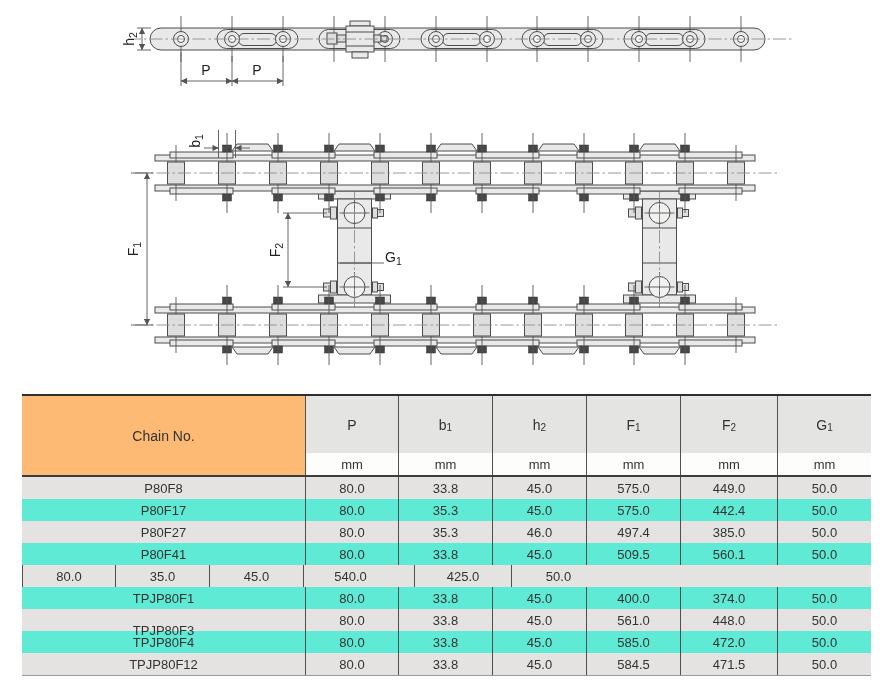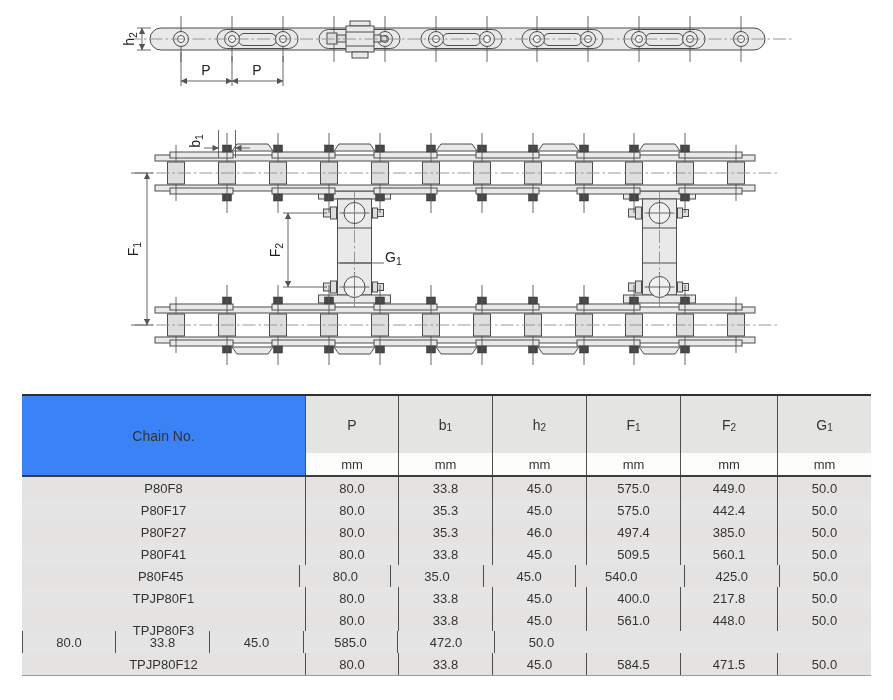--- a/index.html
+++ b/index.html
@@ -16,28 +16,28 @@
   .diml{stroke:#555;stroke-width:0.9;fill:none;}
   .nut{fill:#474747;stroke:#333;stroke-width:0.5;}
   .dim{font:14px "Liberation Sans",sans-serif;fill:#222;}
   .subt{font-size:10.5px;}
   
   .tbl{position:absolute;left:22px;top:394px;width:849px;
        border-top:2px solid #2f2f2f;border-bottom:1px solid #9a9a9a;}
   .hrow{display:flex;}
   .hcol{display:flex;flex-direction:column;box-sizing:border-box;}
   .bl{border-left:1px solid #4f4f4f;}
-  .hfull{height:79px;background:#3b82f6;display:flex;align-items:center;justify-content:center;font-size:14px;}
+  .hfull{height:79px;background:#fdba74;display:flex;align-items:center;justify-content:center;font-size:14px;}
   .hlab{height:57px;background:#e4e4e2;display:flex;align-items:center;justify-content:center;font-size:14px;}
   .hunit{height:22px;background:#fdfdfc;display:flex;align-items:center;justify-content:center;font-size:13px;}
   .hsub{font-size:10px;margin-top:6px;}
   .hsep{height:2px;background:#3d3d3d;}
   .drow{display:flex;height:22px;}
   .odd{background:#e4e3e1;}
-  .even{background:#e5e5e5;}
+  .even{background:#5eead4;}
   .td{display:flex;align-items:center;justify-content:center;font-size:13px;box-sizing:border-box;}
 </style>
 </head>
 <body>
 
 <div class="page">
 
 <svg width="893" height="392" viewBox="0 0 893 392">
   <defs>
     <marker id="arr" viewBox="0 0 10 10" refX="9.5" refY="5" markerWidth="9" markerHeight="7" orient="auto-start-reverse">
@@ -276,47 +276,47 @@
         <div class="drow even">
           <div class="td" style="width: 283px;">P80F41</div>
           <div class="td bl" style="width: 93px;">80.0</div>
           <div class="td bl" style="width: 94px;">33.8</div>
           <div class="td bl" style="width: 94px;">45.0</div>
           <div class="td bl" style="width: 94px;">509.5</div>
           <div class="td bl" style="width: 97px;">560.1</div>
           <div class="td bl" style="width: 94px;">50.0</div>
         </div>
         <div class="drow odd">
-          <div class="td" style="width: 283px;">P80F45</div>
           <div class="td bl" style="width: 93px;">80.0</div>
           <div class="td bl" style="width: 94px;">35.0</div>
           <div class="td bl" style="width: 94px;">45.0</div>
           <div class="td bl" style="width: 94px;">540.0</div>
           <div class="td bl" style="width: 97px; margin-left: 17px;">425.0</div>
           <div class="td bl" style="width: 94px;">50.0</div>
         </div>
         <div class="drow even">
           <div class="td" style="width: 283px;">TPJP80F1</div>
           <div class="td bl" style="width: 93px;">80.0</div>
           <div class="td bl" style="width: 94px;">33.8</div>
           <div class="td bl" style="width: 94px;">45.0</div>
           <div class="td bl" style="width: 94px;">400.0</div>
-          <div class="td bl" style="width: 97px;">217.8</div>
+          <div class="td bl" style="width: 97px;">374.0</div>
           <div class="td bl" style="width: 94px;">50.0</div>
         </div>
         <div class="drow odd">
           <div class="td" style="width: 283px; margin-top: 20px;">TPJP80F3</div>
           <div class="td bl" style="width: 93px;">80.0</div>
           <div class="td bl" style="width: 94px;">33.8</div>
           <div class="td bl" style="width: 94px;">45.0</div>
           <div class="td bl" style="width: 94px;">561.0</div>
           <div class="td bl" style="width: 97px;">448.0</div>
           <div class="td bl" style="width: 94px;">50.0</div>
         </div>
         <div class="drow even">
+          <div class="td" style="width: 283px;">TPJP80F4</div>
           <div class="td bl" style="width: 93px;">80.0</div>
           <div class="td bl" style="width: 94px;">33.8</div>
           <div class="td bl" style="width: 94px;">45.0</div>
           <div class="td bl" style="width: 94px;">585.0</div>
           <div class="td bl" style="width: 97px;">472.0</div>
           <div class="td bl" style="width: 94px;">50.0</div>
         </div>
         <div class="drow odd">
           <div class="td" style="width: 283px;">TPJP80F12</div>
           <div class="td bl" style="width: 93px;">80.0</div>

